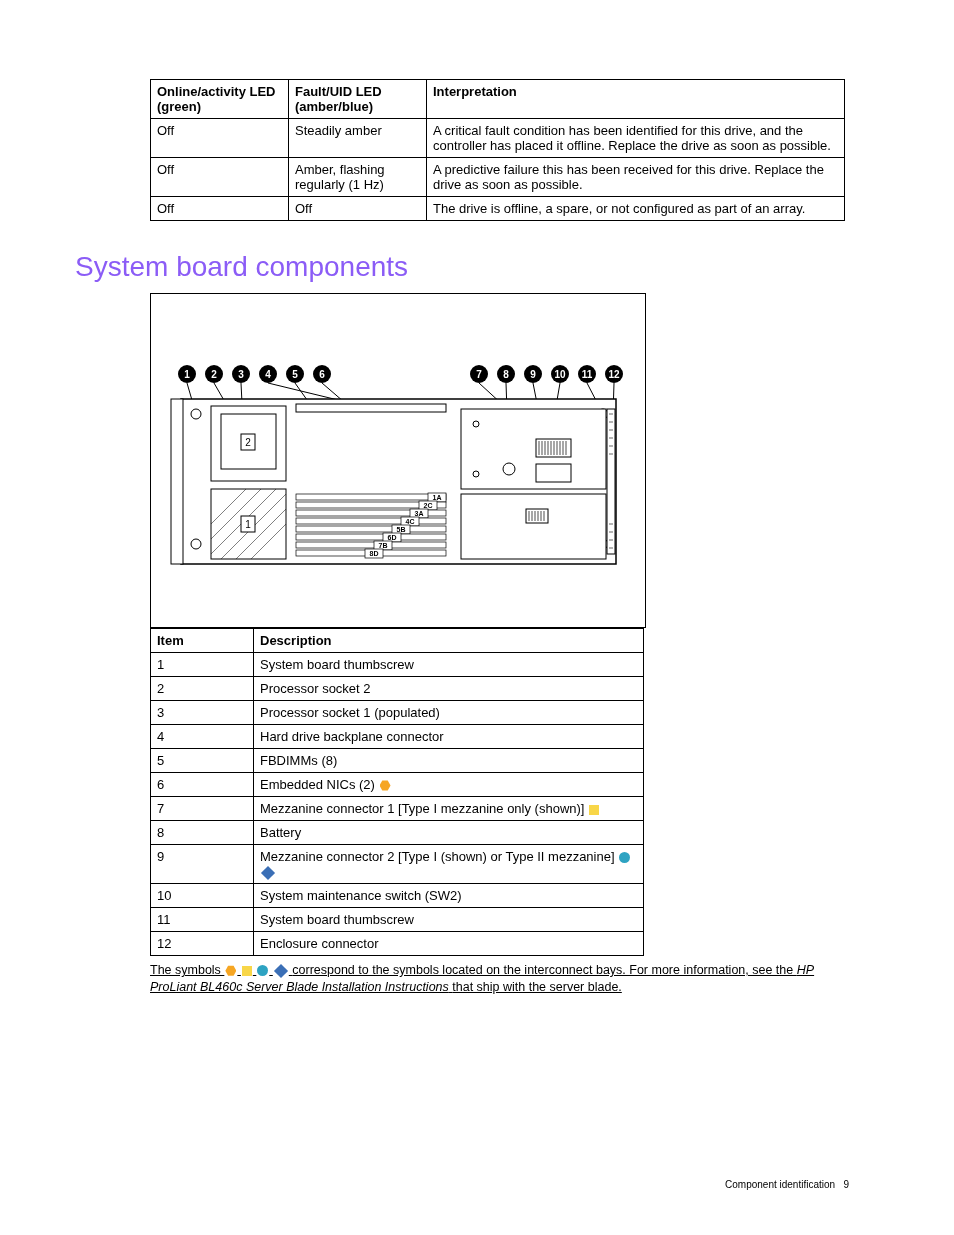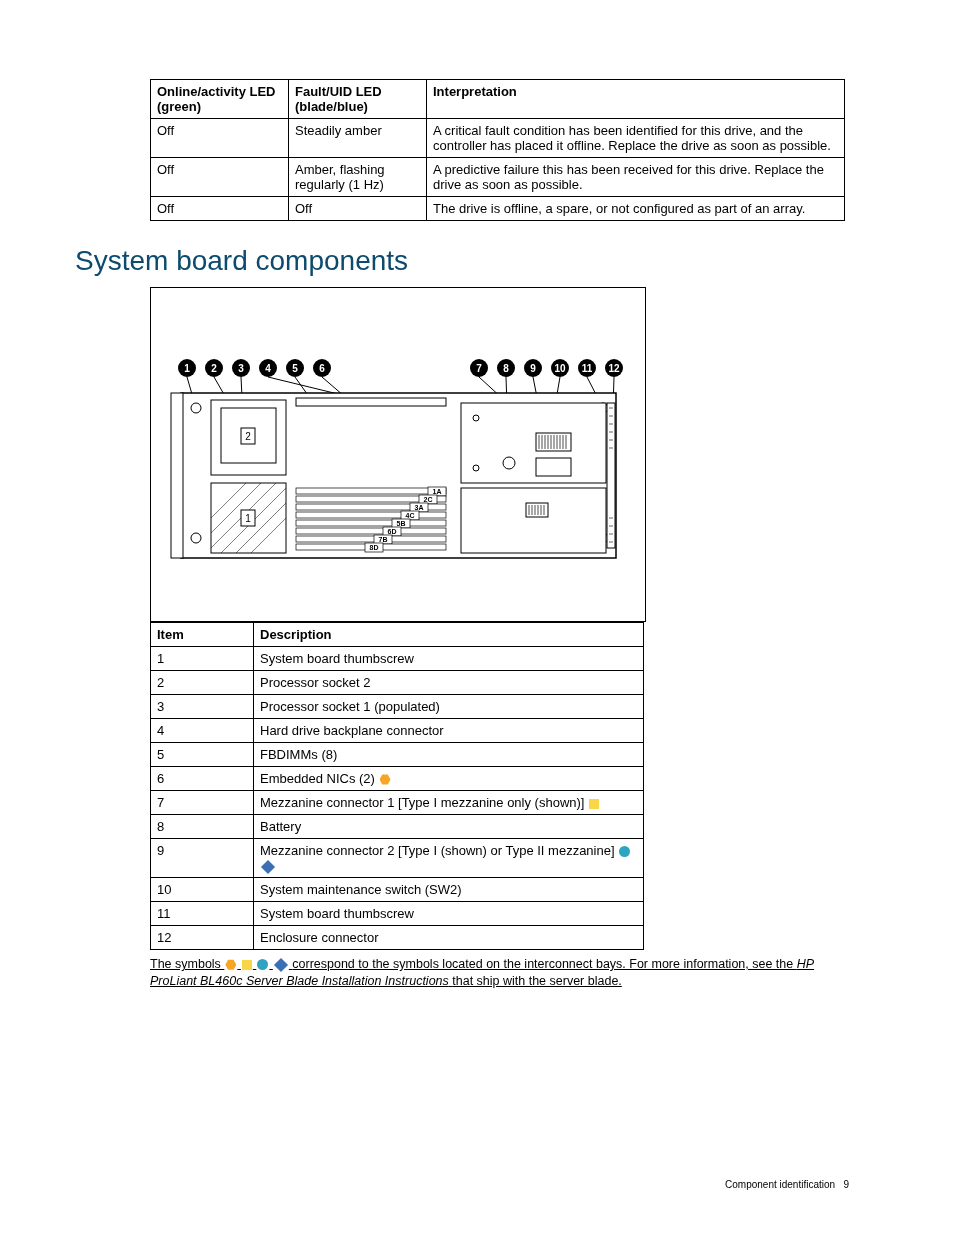--- a/index.html
+++ b/index.html
@@ -28,23 +28,23 @@
     text-align: left;
     vertical-align: top;
     font-size: 13px;
   }
   th {
     font-weight: bold;
   }
   h1 {
     font-family: "Arial Narrow", Arial, sans-serif;
     font-weight: normal;
-    color: #0c4a6e;
+    color: #8b5cf6;
     font-size: 28px;
-    margin: 24px 0 10px -30px;
+    margin: 30px 0 10px -30px;
   }
   .diagram-wrap {
     width: 494px;
     margin-left: 45px;
     border: 1px solid #000;
     padding: 0;
   }
   .table2 {
     width: 494px;
     margin-left: 45px;
@@ -94,21 +94,21 @@
 </style>
 </head>
 <body>
 
 <div class="page">
 
   <table>
     <thead>
       <tr>
         <th style="width:125px">Online/activity LED (green)</th>
-        <th style="width:125px">Fault/UID LED (blade/blue)</th>
+        <th style="width:125px">Fault/UID LED (amber/blue)</th>
         <th>Interpretation</th>
       </tr>
     </thead>
     <tbody>
       <tr>
         <td>Off</td>
         <td>Steadily amber</td>
         <td>A critical fault condition has been identified for this drive, and the controller has placed it offline. Replace the drive as soon as possible.</td>
       </tr>
       <tr>

